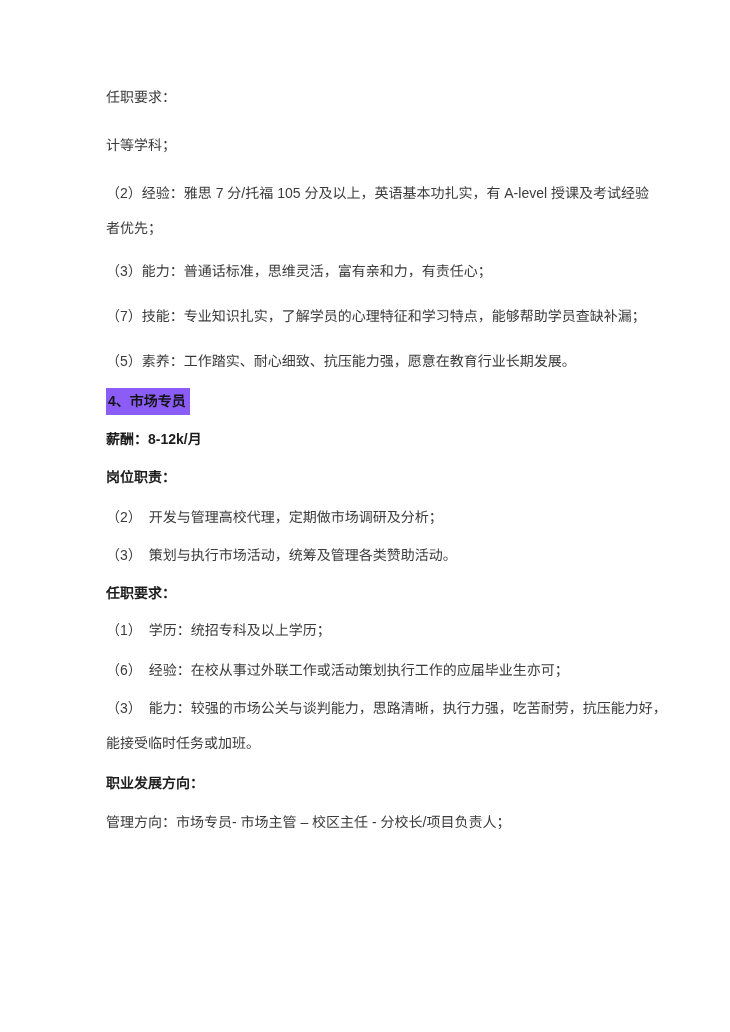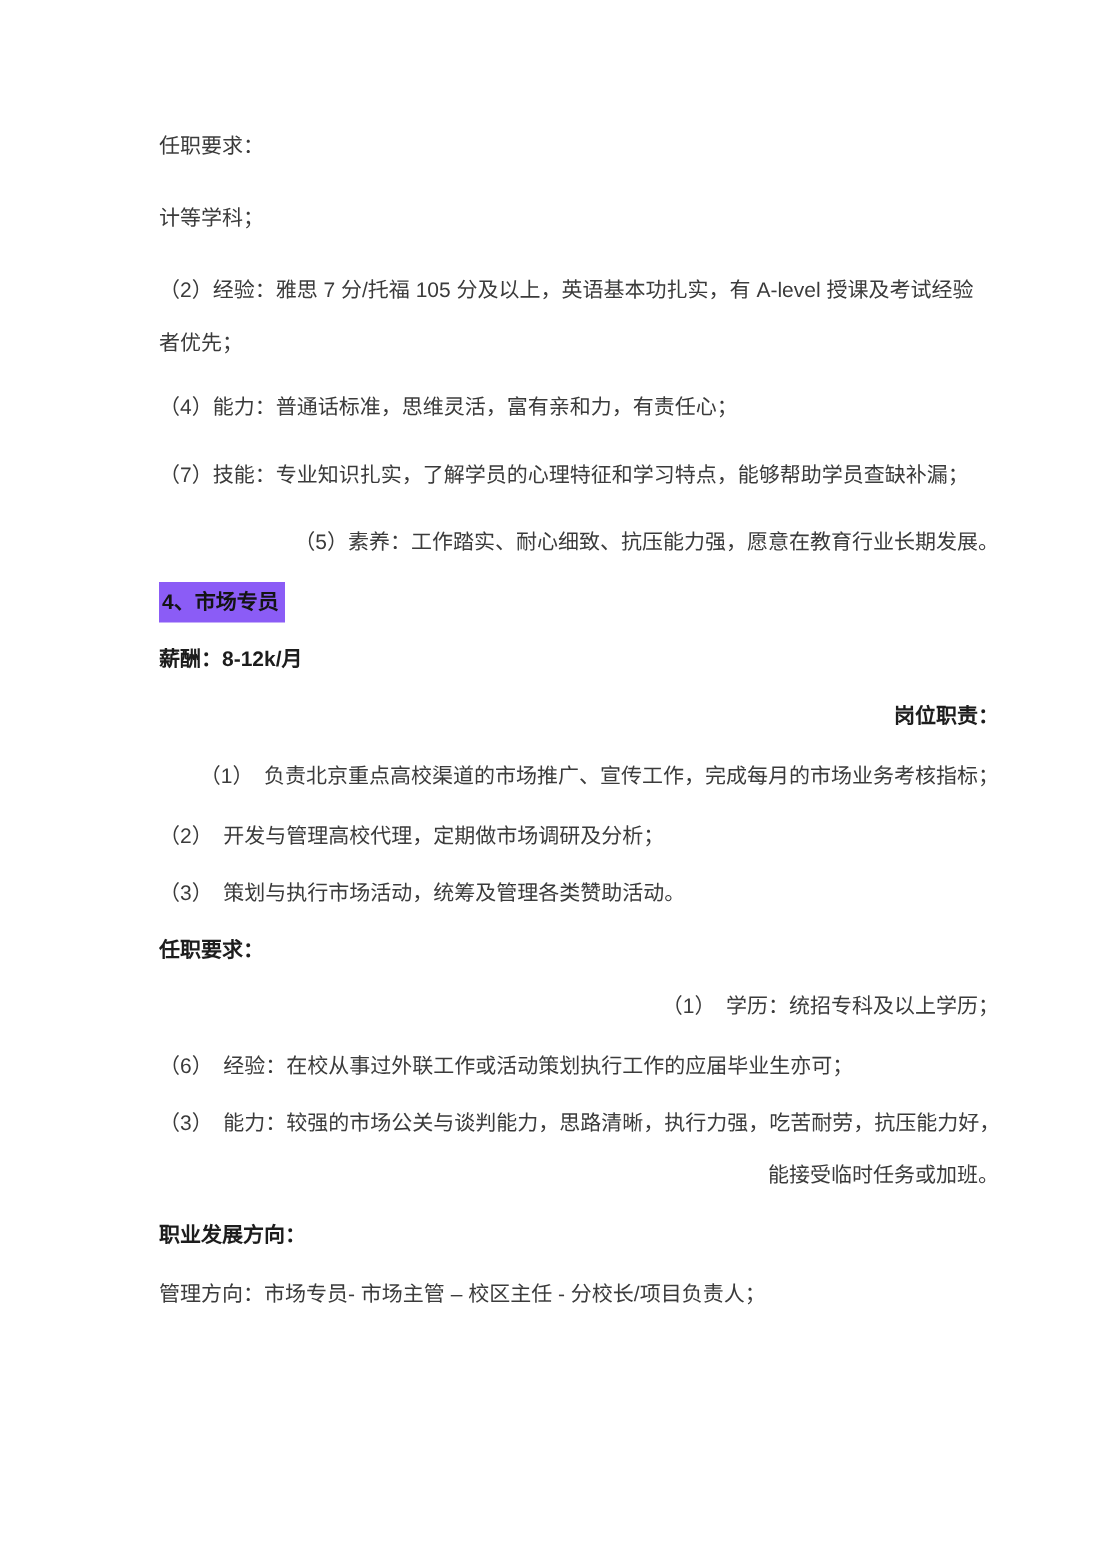--- a/index.html
+++ b/index.html
@@ -31,21 +31,21 @@
   .bold { font-weight: bold; color: #1d1d1d; }
   .hl {
     background: #8b5cf6;
     font-weight: bold;
     color: #141414;
     padding: 5px 4px 6px 2px;
   }
   .mb13 { margin-bottom: 13px; }
   .mb10 { margin-bottom: 10px; }
   .mb8  { margin-bottom: 8px; }
-  .mb5  { margin-bottom: 5px; text-align: right; }
+  .mb5  { margin-bottom: 5px; }
   .mb4  { margin-bottom: 4px; }
   .mb3  { margin-bottom: 3px; }
   .mb2  { margin-bottom: 2px; }
 </style>
 </head>
 <body>
 
 <div class="page">
 
   <div class="para mb13">
@@ -55,21 +55,21 @@
   <div class="para mb13">
     <div class="line">计等学科；</div>
   </div>
 
   <div class="para mb8">
     <div class="line">（2）经验：雅思 7 分/托福 105 分及以上，英语基本功扎实，有 A-level 授课及考试经验</div>
     <div class="line">者优先；</div>
   </div>
 
   <div class="para mb10">
-    <div class="line">（4）能力：普通话标准，思维灵活，富有亲和力，有责任心；</div>
+    <div class="line">（3）能力：普通话标准，思维灵活，富有亲和力，有责任心；</div>
   </div>
 
   <div class="para mb10">
     <div class="line">（7）技能：专业知识扎实，了解学员的心理特征和学习特点，能够帮助学员查缺补漏；</div>
   </div>
 
   <div class="para mb5">
     <div class="line">（5）素养：工作踏实、耐心细致、抗压能力强，愿意在教育行业长期发展。</div>
   </div>
 
@@ -78,23 +78,20 @@
   </div>
 
   <div class="para mb3">
     <div class="line bold">薪酬：8-12k/月</div>
   </div>
 
   <div class="para mb5">
     <div class="line bold">岗位职责：</div>
   </div>
 
-  <div class="para mb5">
-    <div class="line">（1）　负责北京重点高校渠道的市场推广、宣传工作，完成每月的市场业务考核指标；</div>
-  </div>
 
   <div class="para mb3">
     <div class="line">（2）　开发与管理高校代理，定期做市场调研及分析；</div>
   </div>
 
   <div class="para mb3">
     <div class="line">（3）　策划与执行市场活动，统筹及管理各类赞助活动。</div>
   </div>
 
   <div class="para mb2">

